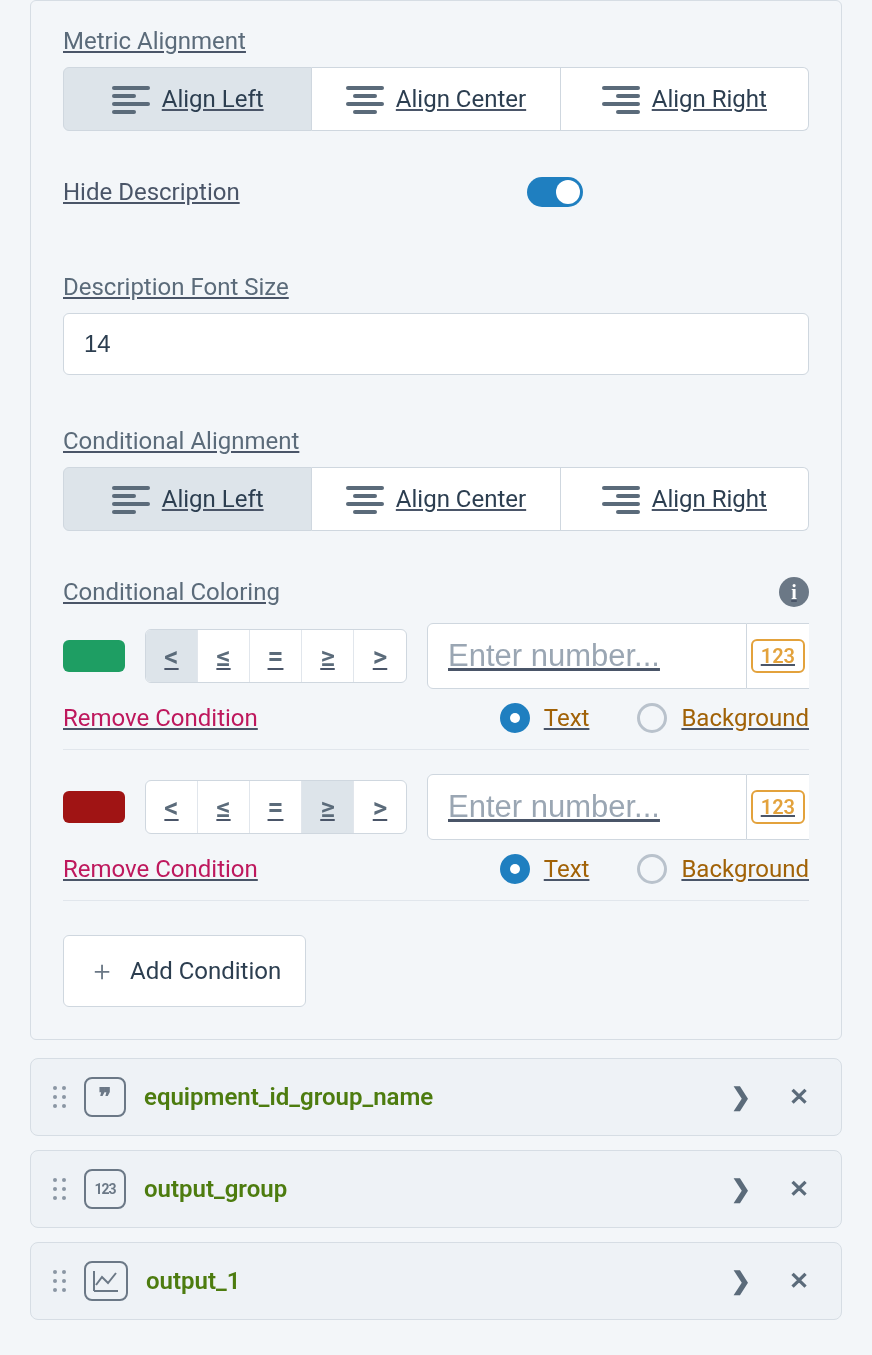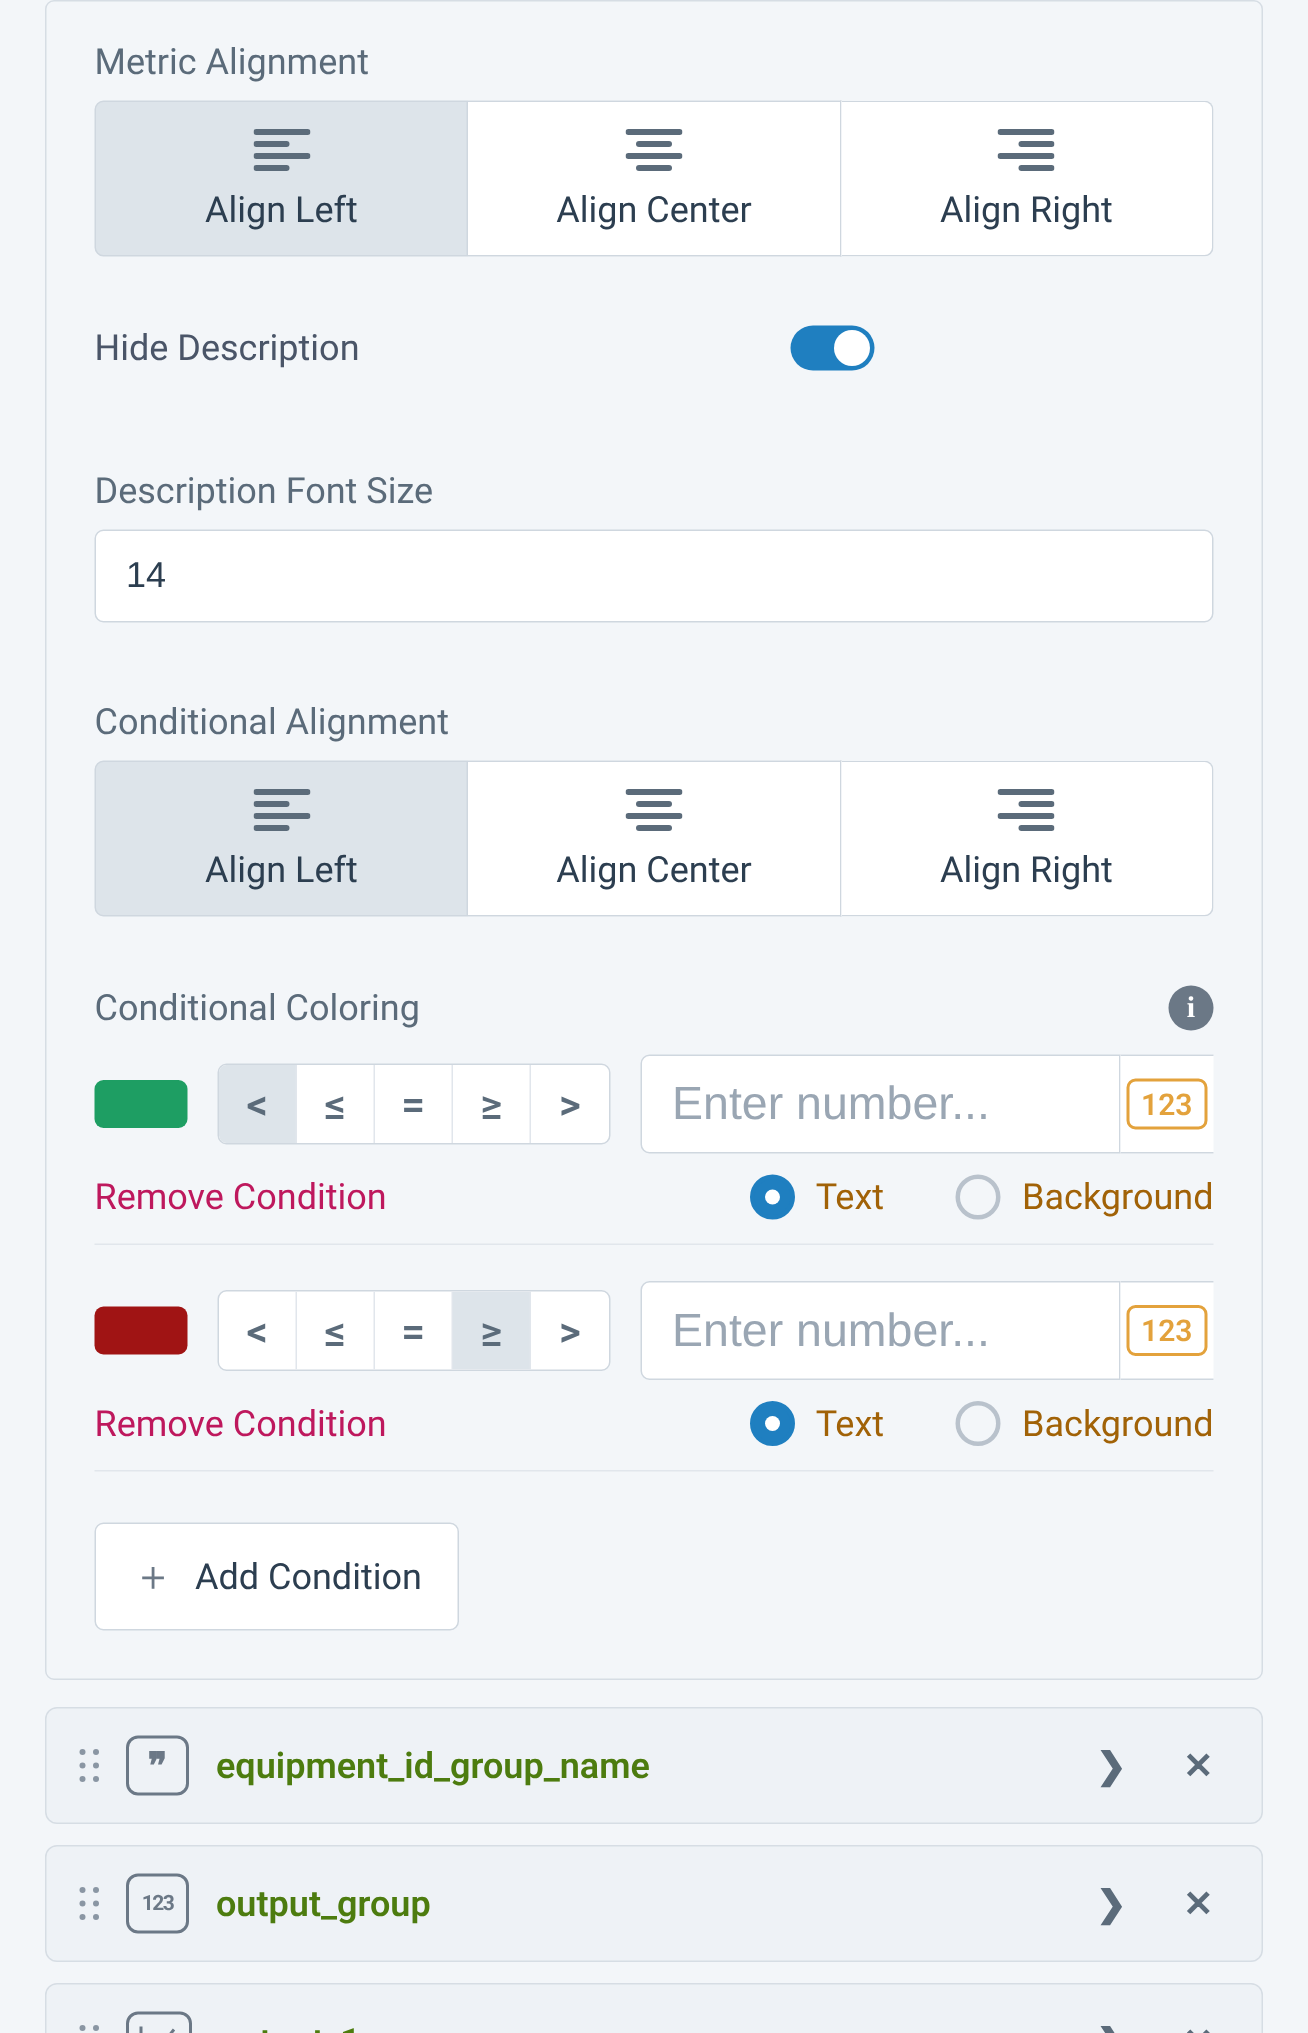--- a/index.html
+++ b/index.html
@@ -8,20 +8,21 @@
     background: #f3f6f9;
     color: #4a5568;
     width: 872px;
   }
   .panel {
     background: #f3f6f9;
     border: 1px solid #d6dde4;
     border-radius: 6px;
     padding: 10px 32px 32px 32px;
     margin: 0 30px 18px 30px;
+    text-decoration: underline;
   }
   .section-label {
     font-size: 24px;
     color: #5b6b7a;
     margin-top: 16px;
     margin-bottom: 12px;
     display: flex;
     align-items: center;
     justify-content: space-between;
   }
@@ -36,23 +37,23 @@
     border: 1px solid #cfd7df;
     padding: 16px 0;
     font-size: 24px;
     color: #2c3e50;
     display: flex;
     align-items: center;
     justify-content: center;
     gap: 12px;
     cursor: pointer;
   }
-  .seg-btn:first-child { border-radius: 6px 0 0 6px; flex-direction: column; }
+  .seg-btn:first-child { border-radius: 6px 0 0 6px; }
   .seg-btn:last-child  { border-radius: 0 6px 6px 0; }
-  .seg-btn:not(:first-child) { border-left: none; flex-direction: column; }
+  .seg-btn:not(:first-child) { border-left: none; }
   .seg-btn.active { background: #dde4ea; }
 
   
   .row-inline {
     display: flex;
     align-items: center;
     justify-content: space-between;
     margin-top: 46px;
     max-width: 520px;
   }

